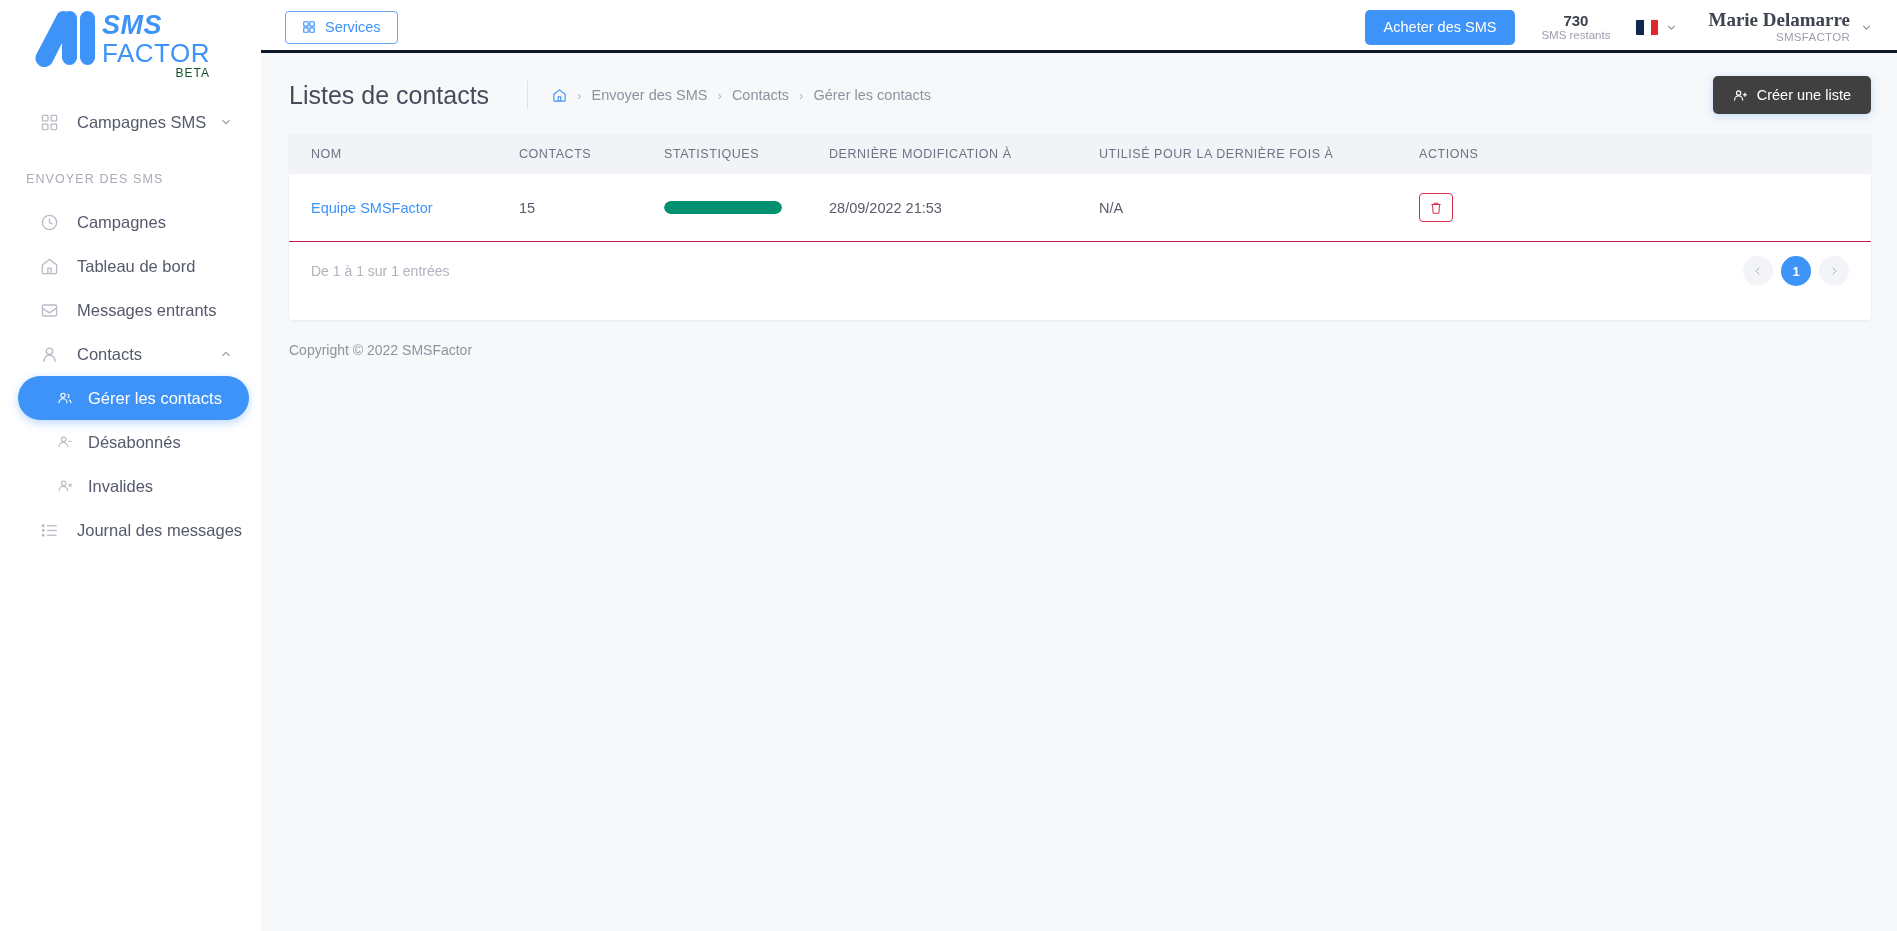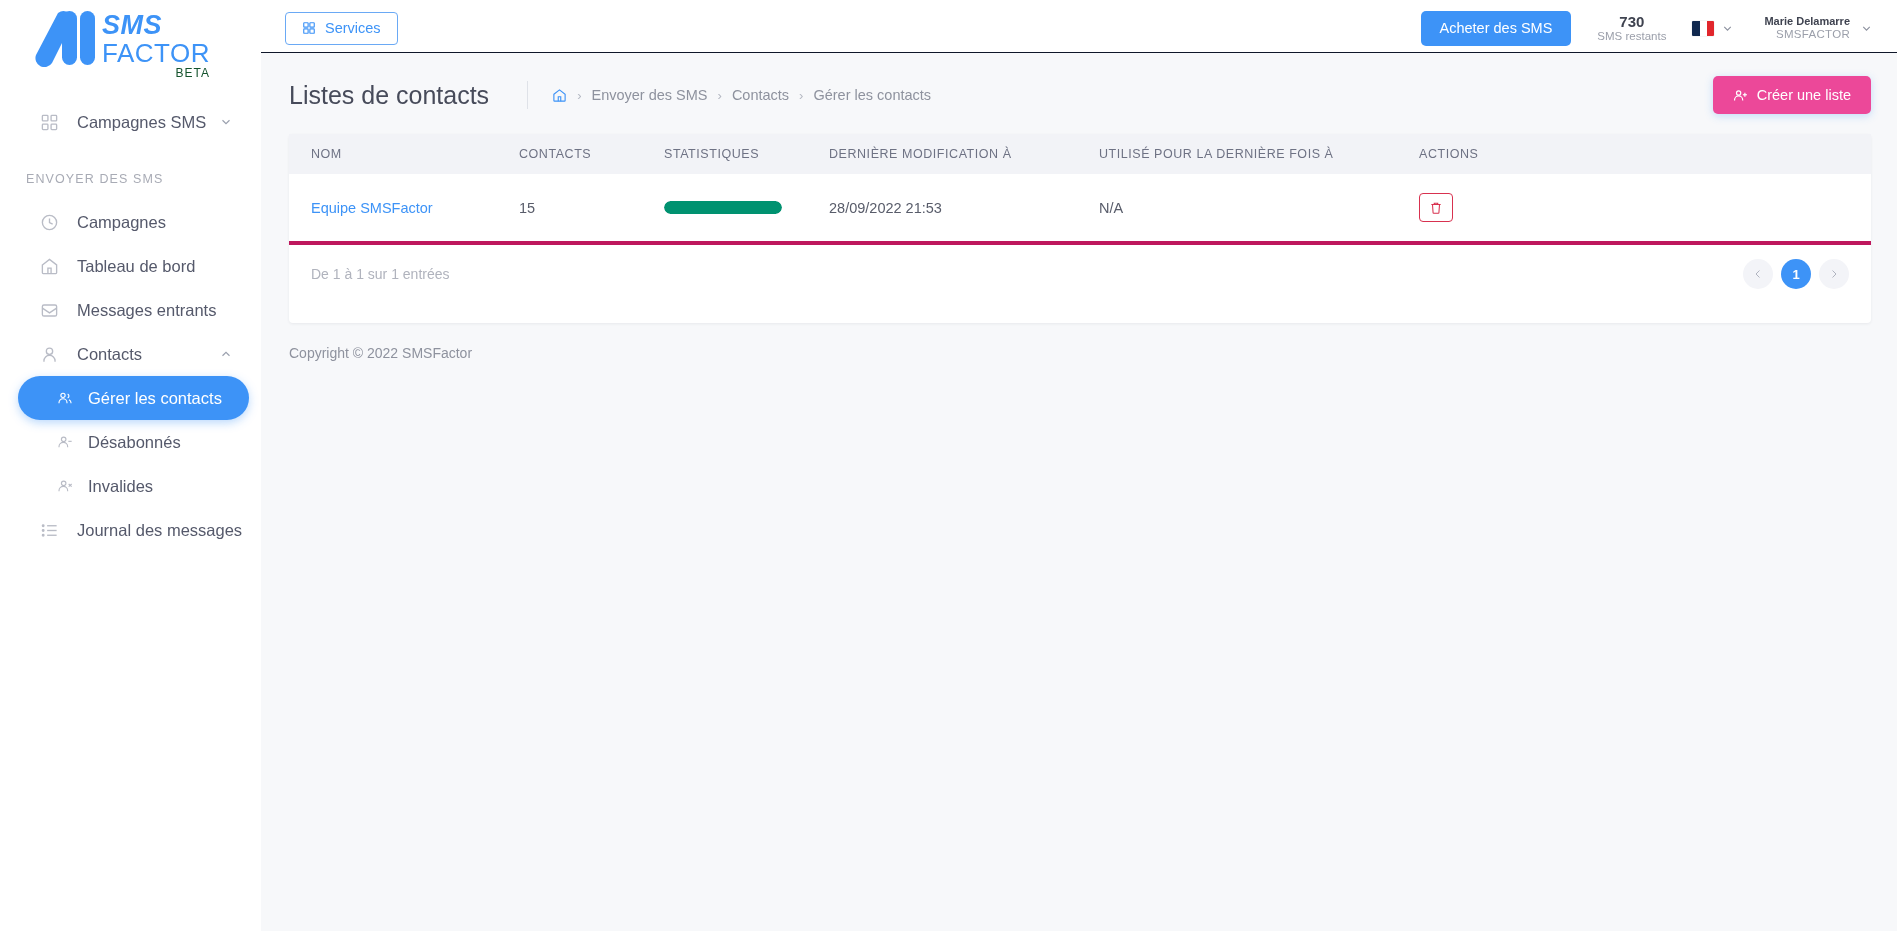--- a/index.html
+++ b/index.html
@@ -85,21 +85,21 @@
     background: #f7f8fa;
     position: relative;
   }
 
   
   #topbar {
     height: 53px; flex: 0 0 53px;
     background: #ffffff;
     display: flex; align-items: center;
     padding: 4px 24px 0 24px;
-    border-bottom: 1px solid #0f172a;
+    border-bottom: 3px solid #0f172a;
   }
   .services-btn {
     display: flex; align-items: center; gap: 9px;
     border: 1px solid #6aa9f5;
     color: #3d93f7;
     background: #fff;
     border-radius: 4px;
     height: 33px; padding: 0 16px;
     font-size: 14.5px;
     cursor: pointer;
@@ -130,21 +130,21 @@
     box-shadow: 0 0 0 .5px rgba(0,0,0,.07);
   }
   .flag i { display:block; height:100%; width: 33.34%; }
   .flag .b { background: #10284e; }
   .flag .w { background: #ffffff; }
   .flag .r { background: #e1262c; }
   .chev { color: #8b909e; display: flex; }
   .chev svg { width: 13px; height: 13px; display:block; }
   .user { display: flex; align-items: center; gap: 10px; cursor: pointer; }
   .user-txt { text-align: right; line-height: 1.18; }
-  .user-name { font-size: 11px; color: #3f4350; font-weight: bold; }
+  .user-name { font-size: 19px; color: #3f4350; font-weight: bold; font-family: Liberation Serif, serif; }
   .user-org { font-size: 11.5px; color: #9b9faa; letter-spacing: .3px; }
 
   
   #page-head {
     display: flex; align-items: center;
     padding: 22px 26px 0 28px;
     height: 62px; flex: 0 0 62px; gap: 16px;
   }
   .page-title {
     font-size: 25px; color: #474b5a;
@@ -154,21 +154,21 @@
     display: flex; align-items: center; gap: 10px;
     border-left: 1px solid #dfe2e8;
     padding-left: 24px; height: 28px;
   }
   .bc-home { color: #3d93f7; display:flex; align-items:center; }
   .bc-home svg { width: 15px; height: 15px; display:block; }
   .bc-item { font-size: 14.5px; color: #8e929e; cursor: pointer; }
   .bc-sep { color: #b4b8c2; font-size: 13px; }
   .create-btn {
     margin-left: auto;
-    background: #ec4899; color: #fff;
+    background: #404040; color: #fff;
     border: none; border-radius: 5px;
     height: 38px; padding: 0 20px;
     font-size: 14.5px; cursor: pointer;
     display: flex; align-items: center; gap: 9px;
     font-family: inherit;
     box-shadow: 0 2px 8px rgba(61,147,247,.28);
   }
   .create-btn svg { width: 15px; height: 15px; display:block; }
 
   
@@ -187,21 +187,21 @@
     letter-spacing: .55px;
     font-weight: normal;
     padding: 13px 0 13px 0;
     text-transform: uppercase;
     white-space: nowrap;
   }
   thead th:first-child { padding-left: 22px; }
   tbody td {
     padding: 19px 0;
     font-size: 14.5px; color: #585c6a;
-    border-bottom: 4px solid #be185d;
+    border-bottom: 1px solid #be185d;
     vertical-align: middle;
   }
   tbody td:first-child { padding-left: 22px; }
   .list-link { color: #3d93f7; cursor: pointer; }
   .bar-outer {
     width: 118px; height: 13px;
     border-radius: 7px; overflow: hidden;
     background: #eceef2;
   }
   .bar-fill { height: 100%; border-radius: 7px; background: #009270; }

